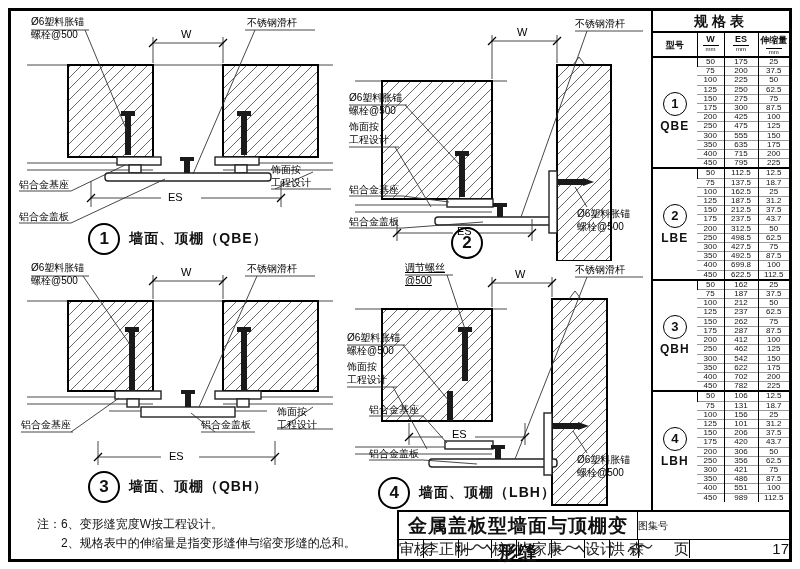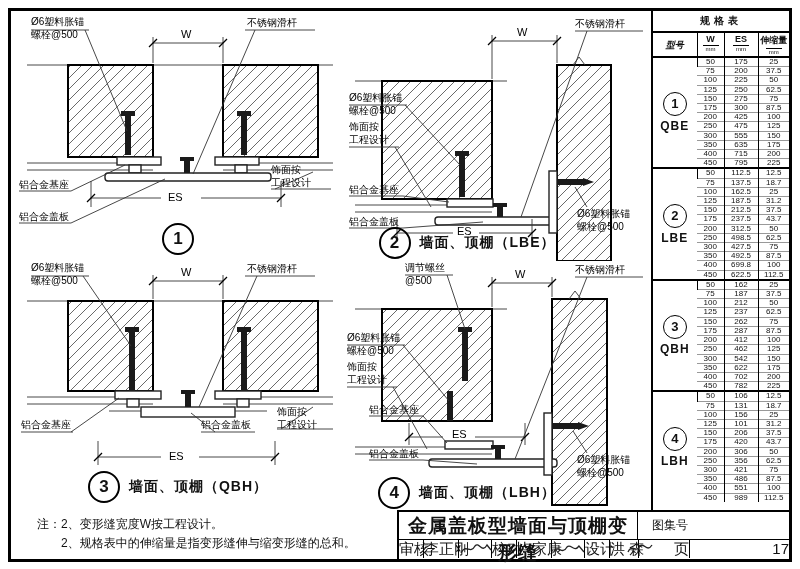--- a/index.html
+++ b/index.html
@@ -20,42 +20,42 @@
   .tick{stroke:#000;stroke-width:1.3;}
   .lbl{position:absolute;font-size:10px;line-height:13px;white-space:pre-line;color:#000;}
   .dimtxt{position:absolute;font-size:11px;color:#000;}
   .cap{position:absolute;left:0;right:0;display:flex;align-items:center;justify-content:center;gap:9px;}
   .cnum{display:inline-block;width:28px;height:28px;border:2px solid #000;border-radius:50%;
         text-align:center;line-height:28px;font-size:17px;font-weight:bold;}
   .ctxt{font-size:14px;font-weight:bold;letter-spacing:1px;}
 
   
   #spec-panel{position:absolute;top:0;right:0;width:136px;height:499px;border-left:2px solid #000;overflow:hidden;background:#fff;}
-  #spec-title{height:20px;line-height:20px;text-align:center;font-size:10px;font-weight:bold;letter-spacing:4px;border-bottom:2px solid #000;}
+  #spec-title{height:20px;line-height:20px;text-align:center;font-size:14px;font-weight:bold;letter-spacing:4px;border-bottom:2px solid #000;}
   #spec-table{border-collapse:collapse;width:100%;table-layout:fixed;}
   #spec-table th{border-left:1px solid #000;border-bottom:1.5px solid #000;font-size:9px;font-weight:bold;padding:1px 0 0;height:22px;vertical-align:top;}
-  #spec-table th:first-child{border-left:none;vertical-align:middle;font-style:italic;}
+  #spec-table th:first-child{border-left:none;vertical-align:middle;}
   #spec-table td{border-left:1px solid #000;border-top:1px solid #999;font-size:8px;line-height:8.2px;height:8.2px;padding:0;text-align:center;}
   #spec-table td:first-child{border-left:none;}
   #spec-table tr.sec-first td{border-top:2px solid #000;}
   #spec-table td.model-cell{border-top:2px solid #000;vertical-align:middle;}
   .unit{display:block;font-size:6px;font-weight:normal;width:16px;margin:1px auto 0;border-top:1px solid #000;line-height:7px;}
   .circ{display:inline-block;width:22px;height:22px;border:1.6px solid #000;border-radius:50%;line-height:22px;font-size:13px;font-weight:bold;margin-bottom:3px;}
   .model{display:block;font-size:12px;font-weight:bold;letter-spacing:1px;line-height:14px;}
   .colw-model{width:44px;} .colw-w{width:27px;} .colw-es{width:34px;} .colw-ext{width:31px;}
 
   
   #notes{position:absolute;left:26px;top:504px;width:360px;font-size:12px;line-height:19px;}
   #notes .indent{margin-left:24px;}
 
   
   #titleblock{position:absolute;left:386px;top:499px;right:0;bottom:0;border-top:2.5px solid #000;border-left:2.5px solid #000;background:#fff;}
   .tb-row1{display:flex;height:27px;border-bottom:1px solid #000;}
   .tb-title{width:238px;text-align:center;font-size:19px;font-weight:bold;line-height:27px;letter-spacing:1px;}
-  .tb-atlas-label{width:50px;border-left:1px solid #000;text-align:right;font-size:12px;line-height:27px;}
+  .tb-atlas-label{width:50px;border-left:1px solid #000;text-align:left;font-size:10px;line-height:27px;}
   .tb-atlas-no{flex:1;border-left:1px solid #000;text-align:center;font-size:13px;line-height:27px;letter-spacing:1px;}
   .tb-row2{display:flex;height:18px;position:relative;}
   .tb-row2 .c{border-left:1px solid #000;text-align:right;font-size:15px;line-height:18px;overflow:visible;white-space:nowrap;}
   .tb-row2 .c:first-child{border-left:none;}
   .w24{width:24px;} .w34{width:34px;} .w32{width:32px;} .w28{width:28px;}
   .tb-page-label{width:50px;} .tb-page-no{flex:1;font-size:12px;}
   .sig{position:relative;}
   .sig svg{position:absolute;left:0;top:1px;overflow:visible;}
 </style>
 </head>
@@ -118,20 +118,21 @@
 螺栓@500</span>
     <span class="dimtxt" style="left:168px;top:15px;">W</span>
     <span class="lbl" style="left:234px;top:3px;">不锈钢滑杆</span>
     <span class="lbl" style="left:6px;top:165px;">铝合金基座</span>
     <span class="dimtxt" style="left:155px;top:178px;">ES</span>
     <span class="lbl" style="left:258px;top:150px;">饰面按
 工程设计</span>
     <span class="lbl" style="left:6px;top:197px;">铝合金盖板</span>
     <div class="cap" style="bottom:6px;">
       <span class="cnum">1</span>
+      <span class="ctxt">墙面、顶棚（QBE）</span>
     </div>
   </div>
 
   <div class="q" id="q2">
     <svg class="art" width="300" height="248" viewBox="0 0 300 248">
       <line class="thin" x1="8" y1="68" x2="160" y2="68"></line>
       <rect class="blk" x="35" y="68" width="110" height="118"></rect>
       <rect class="blk" x="210" y="52" width="54" height="196"></rect>
       <polyline class="thin" points="226,52 232,44 238,52"></polyline>
       <line class="thin" x1="145" y1="22" x2="145" y2="66"></line>
@@ -174,21 +175,20 @@
 螺栓@500</span>
     <span class="lbl" style="left:2px;top:107px;">饰面按
 工程设计</span>
     <span class="lbl" style="left:2px;top:170px;">铝合金基座</span>
     <span class="dimtxt" style="left:110px;top:212px;">ES</span>
     <span class="lbl" style="left:2px;top:202px;">铝合金盖板</span>
     <span class="lbl" style="left:230px;top:194px;">Ø6塑料胀锚
 螺栓@500</span>
     <div class="cap" style="bottom:2px;left:-60px;">
       <span class="cnum">2</span>
-      <span class="ctxt">墙面、顶棚（LBE）</span>
     </div>
   </div>
 
   <div class="q" id="q3">
     <svg class="art" width="330" height="250" viewBox="0 0 330 250">
       <line class="thin" x1="14" y1="40" x2="320" y2="40"></line>
       <rect class="blk" x="55" y="40" width="85" height="90"></rect>
       <rect class="blk" x="210" y="40" width="95" height="90"></rect>
       <line class="thin" x1="140" y1="14" x2="140" y2="38"></line>
           <line class="thin" x1="210" y1="14" x2="210" y2="38"></line>
@@ -280,21 +280,21 @@
       <line class="thin" x1="0" y1="84" x2="58" y2="84"></line>
           <line class="thin" x1="56" y1="84" x2="102" y2="140"></line>
       <line class="thin" x1="0" y1="126" x2="50" y2="126"></line>
           <line class="thin" x1="46" y1="126" x2="80" y2="188"></line>
       <line class="thin" x1="22" y1="155" x2="76" y2="155"></line>
           <line class="thin" x1="76" y1="155" x2="100" y2="182"></line>
       <line class="thin" x1="22" y1="199" x2="76" y2="199"></line>
           <line class="thin" x1="76" y1="199" x2="130" y2="203"></line>
       <line class="thin" x1="240" y1="192" x2="226" y2="170"></line>
     </svg>
-    <span class="lbl" style="left:58px;top:0px;">调节螺丝
+    <span class="lbl" style="left:58px;top:0px;text-decoration:underline;">调节螺丝
 @500</span>
     <span class="dimtxt" style="left:168px;top:7px;">W</span>
     <span class="lbl" style="left:228px;top:2px;">不锈钢滑杆</span>
     <span class="lbl" style="left:0px;top:70px;">Ø6塑料胀锚
 螺栓@500</span>
     <span class="lbl" style="left:0px;top:99px;">饰面按
 工程设计</span>
     <span class="lbl" style="left:22px;top:142px;">铝合金基座</span>
     <span class="dimtxt" style="left:105px;top:167px;">ES</span>
     <span class="lbl" style="left:22px;top:186px;">铝合金盖板</span>
@@ -566,21 +566,21 @@
             <tr>
               <td>450</td>
               <td>989</td>
               <td>112.5</td>
             </tr>
           </tbody>
     </table>
   </div>
 
   <div id="notes">
-    <div class="note-row"><span>注：</span><span>2、变形缝宽度W按工程设计。</span></div>
+    <div class="note-row"><span>注：</span><span>6、变形缝宽度W按工程设计。</span></div>
     <div class="note-row indent"><span>2、规格表中的伸缩量是指变形缝伸与缩变形缝的总和。</span></div>
   </div>
 
   <div id="titleblock">
     <div class="tb-row1">
       <div class="tb-title">金属盖板型墙面与顶棚变形缝</div>
       <div class="tb-atlas-label">图集号</div>
     </div>
     <div class="tb-row2">
       <div class="c w24">审核</div>

